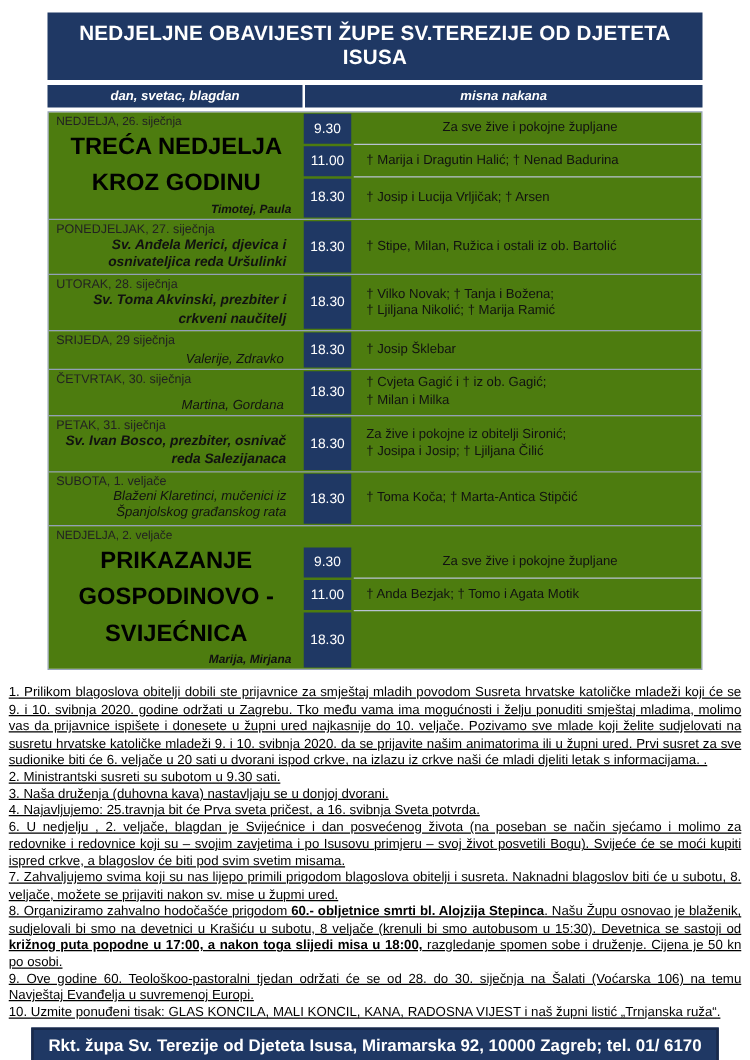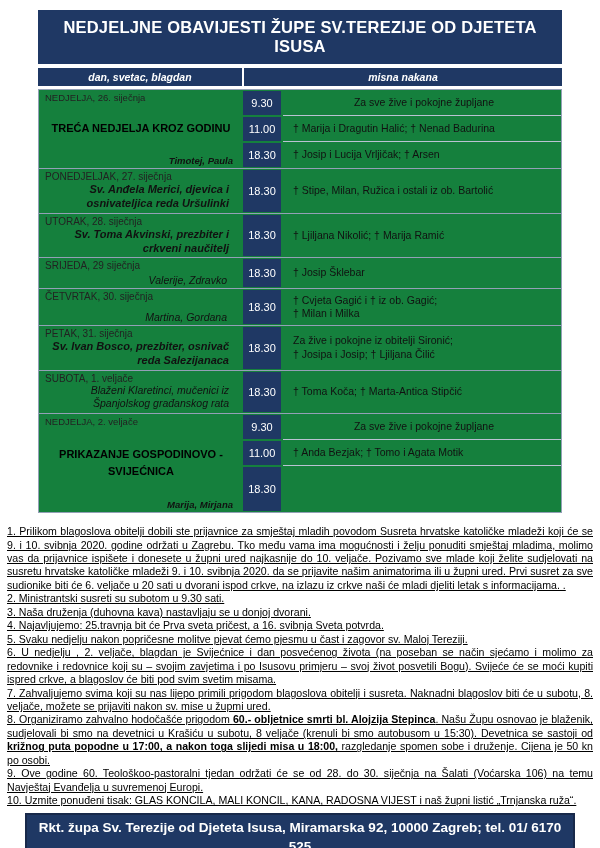--- a/index.html
+++ b/index.html
@@ -15,29 +15,29 @@
     padding:8px 2px;letter-spacing:.2px;
   }
   .thead{display:flex;margin:4px 38px 0;gap:2px;}
   .thead .hc{
     background:var(--navy);color:#fff;font-style:italic;font-weight:bold;
     font-size:10.5px;padding:3px 0;text-align:center;
   }
   .hc.left{width:204px;}
   .hc.right{flex:1;}
   .rows{margin:3px 38px 0;border:1px solid var(--border);}
-  .trow{display:flex;border-bottom:1px solid var(--border);background:#15803d;}
-  .trow:last-child{border-bottom:none;}
+  .trow{display:flex;border-bottom:1px solid var(--border);background:#4d7c0f;}
+  .trow:last-child{border-bottom:none;align-items:flex-end;}
   .day-cell{
     width:202px;box-sizing:border-box;display:flex;flex-direction:column;
     justify-content:space-between;padding:2px 4px 2px 6px;
   }
   .day-label{font-size:10px;color:#222;}
   .day-label.small{font-size:9.5px;}
-  .feast-big{font-weight:bold;font-size:11px;text-align:center;line-height:1.55;color:#000;}
+  .feast-big{font-weight:bold;font-size:19px;text-align:center;line-height:1.55;color:#000;}
   .feast-bi{font-weight:bold;font-style:italic;font-size:11px;text-align:right;line-height:1.3;padding-right:8px;}
   .feast-i{font-style:italic;font-size:10.5px;text-align:right;line-height:1.3;padding-right:8px;}
   .saints{font-style:italic;text-align:right;font-size:10.5px;padding-right:10px;}
   .saints.sun{font-weight:bold;font-size:9.5px;padding-right:4px;}
   .mass-list{flex:1;display:flex;flex-direction:column;}
   .mass{display:flex;align-items:stretch;}
   .mass:last-child{flex:1;}
   .time-cell{
     width:38px;margin:1px 2px;background:var(--navy);color:#fff;
     font-size:11px;display:flex;align-items:center;justify-content:center;flex:none;
@@ -114,20 +114,21 @@
     </div>
     <div class="trow">
       <div class="day-cell">
         <div class="day-label">UTORAK, 28. siječnja</div>
         <div class="feast-bi">Sv. Toma Akvinski, prezbiter i crkveni naučitelj</div>
       </div>
       <div class="mass-list">
         <div class="mass" style="min-height: 36px;">
           <div class="time-cell">18.30</div>
           <div class="intent">
+            <div>† Vilko Novak; † Tanja i Božena;</div>
             <div>† Ljiljana Nikolić; † Marija Ramić</div>
           </div>
         </div>
       </div>
     </div>
     <div class="trow">
       <div class="day-cell">
         <div class="day-label">SRIJEDA, 29 siječnja</div>
         <div class="saints">Valerije, Zdravko</div>
       </div>
@@ -208,21 +209,20 @@
         </div>
       </div>
     </div>
   </div>
 
 <div class="announcements">
     <div class="announcement-item"><span>1. Prilikom blagoslova obitelji dobili ste prijavnice za smještaj mladih povodom Susreta hrvatske katoličke mladeži koji će se 9. i 10. svibnja 2020. godine održati u Zagrebu. Tko među vama ima mogućnosti i želju ponuditi smještaj mladima, molimo vas da prijavnice ispišete i donesete u župni ured najkasnije do 10. veljače. Pozivamo sve mlade koji želite sudjelovati na susretu hrvatske katoličke mladeži 9. i 10. svibnja 2020. da se prijavite našim animatorima ili u župni ured. Prvi susret za sve sudionike biti će 6. veljače u 20 sati u dvorani ispod crkve, na izlazu iz crkve naši će mladi djeliti letak s informacijama. .</span></div>
     <div class="announcement-item"><span>2. Ministrantski susreti su subotom u 9.30 sati.</span></div>
     <div class="announcement-item"><span>3. Naša druženja (duhovna kava) nastavljaju se u donjoj dvorani.</span></div>
     <div class="announcement-item"><span>4. Najavljujemo: 25.travnja bit će Prva sveta pričest, a 16. svibnja Sveta potvrda.</span></div>
-    <div class="announcement-item"><span>5. Svaku nedjelju nakon popričesne molitve pjevat ćemo pjesmu u čast i zagovor sv. Maloj Tereziji.</span></div>
     <div class="announcement-item"><span>6. U nedjelju , 2. veljače, blagdan je Svijećnice i dan posvećenog života (na poseban se način sjećamo i molimo za redovnike i redovnice koji su – svojim zavjetima i po Isusovu primjeru – svoj život posvetili Bogu). Svijeće će se moći kupiti ispred crkve, a blagoslov će biti pod svim svetim misama.</span></div>
     <div class="announcement-item"><span>7. Zahvaljujemo svima koji su nas lijepo primili prigodom blagoslova obitelji i susreta. Naknadni blagoslov biti će u subotu, 8. veljače, možete se prijaviti nakon sv. mise u župmi ured.</span></div>
     <div class="announcement-item"><span>8. Organiziramo zahvalno hodočašće prigodom </span><span class="b">60.- obljetnice smrti bl. Alojzija Stepinca</span><span>. Našu Župu osnovao je blaženik, sudjelovali bi smo na devetnici u Krašiću u subotu, 8 veljače (krenuli bi smo autobusom u 15:30).  Devetnica se sastoji od </span><span class="b">križnog puta popodne u 17:00, a nakon toga slijedi misa u 18:00,</span><span> razgledanje spomen sobe i druženje. Cijena je 50 kn po osobi.</span></div>
     <div class="announcement-item"><span>9. Ove godine 60. Teološkoo-pastoralni tjedan održati će se od 28. do 30. siječnja na Šalati (Voćarska 106) na temu Navještaj Evanđelja u suvremenoj Europi.</span></div>
     <div class="announcement-item"><span>10. Uzmite ponuđeni tisak: GLAS KONCILA, MALI KONCIL, KANA, RADOSNA VIJEST i naš župni listić „Trnjanska ruža“.</span></div>
   </div>
 
 <div class="footer">
   <div>Rkt. župa Sv. Terezije od Djeteta Isusa, Miramarska 92, 10000 Zagreb; tel. 01/ 6170 525</div>
 

